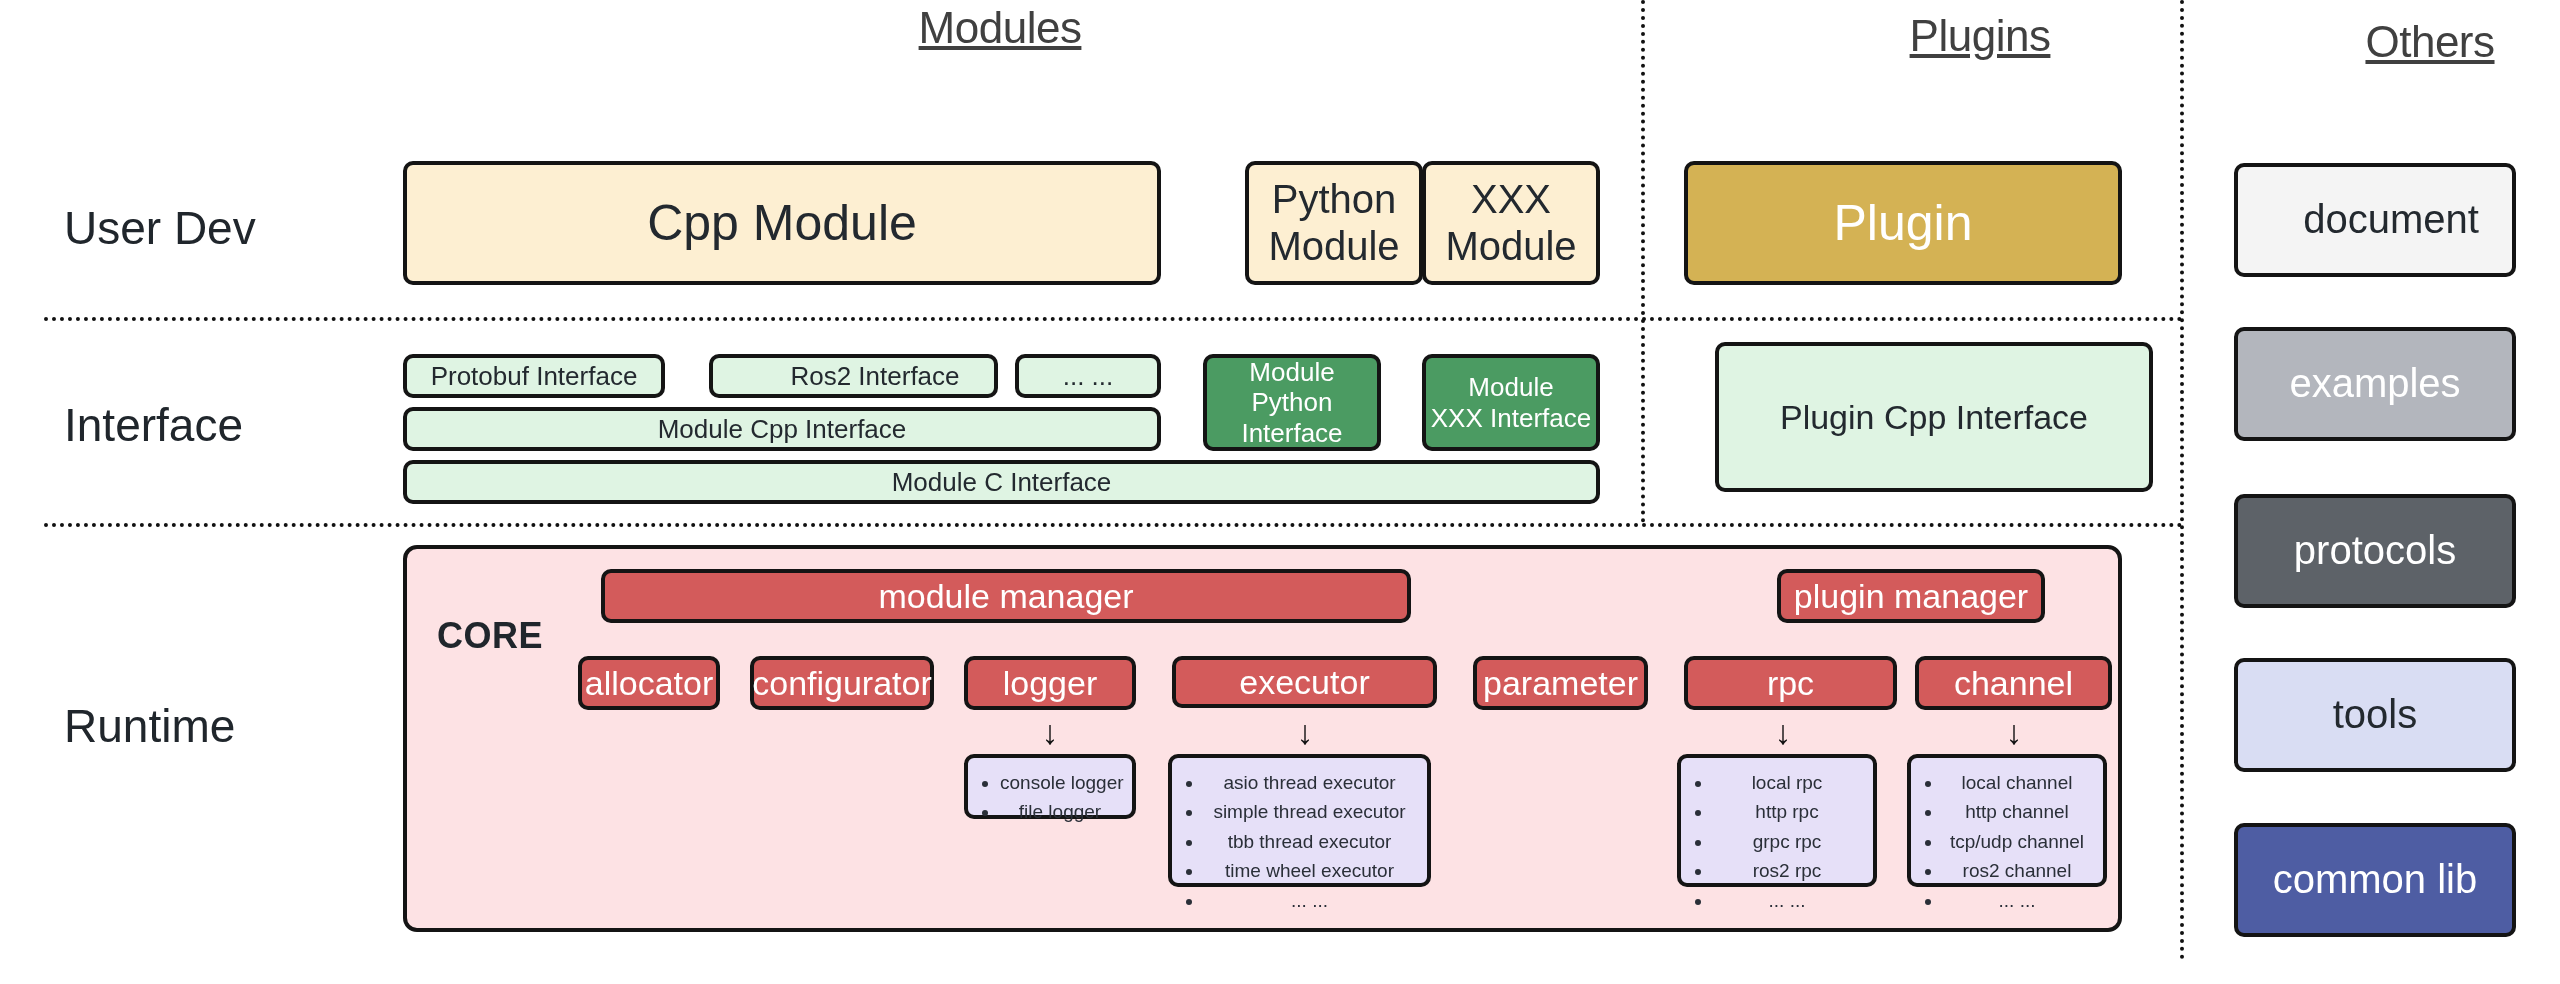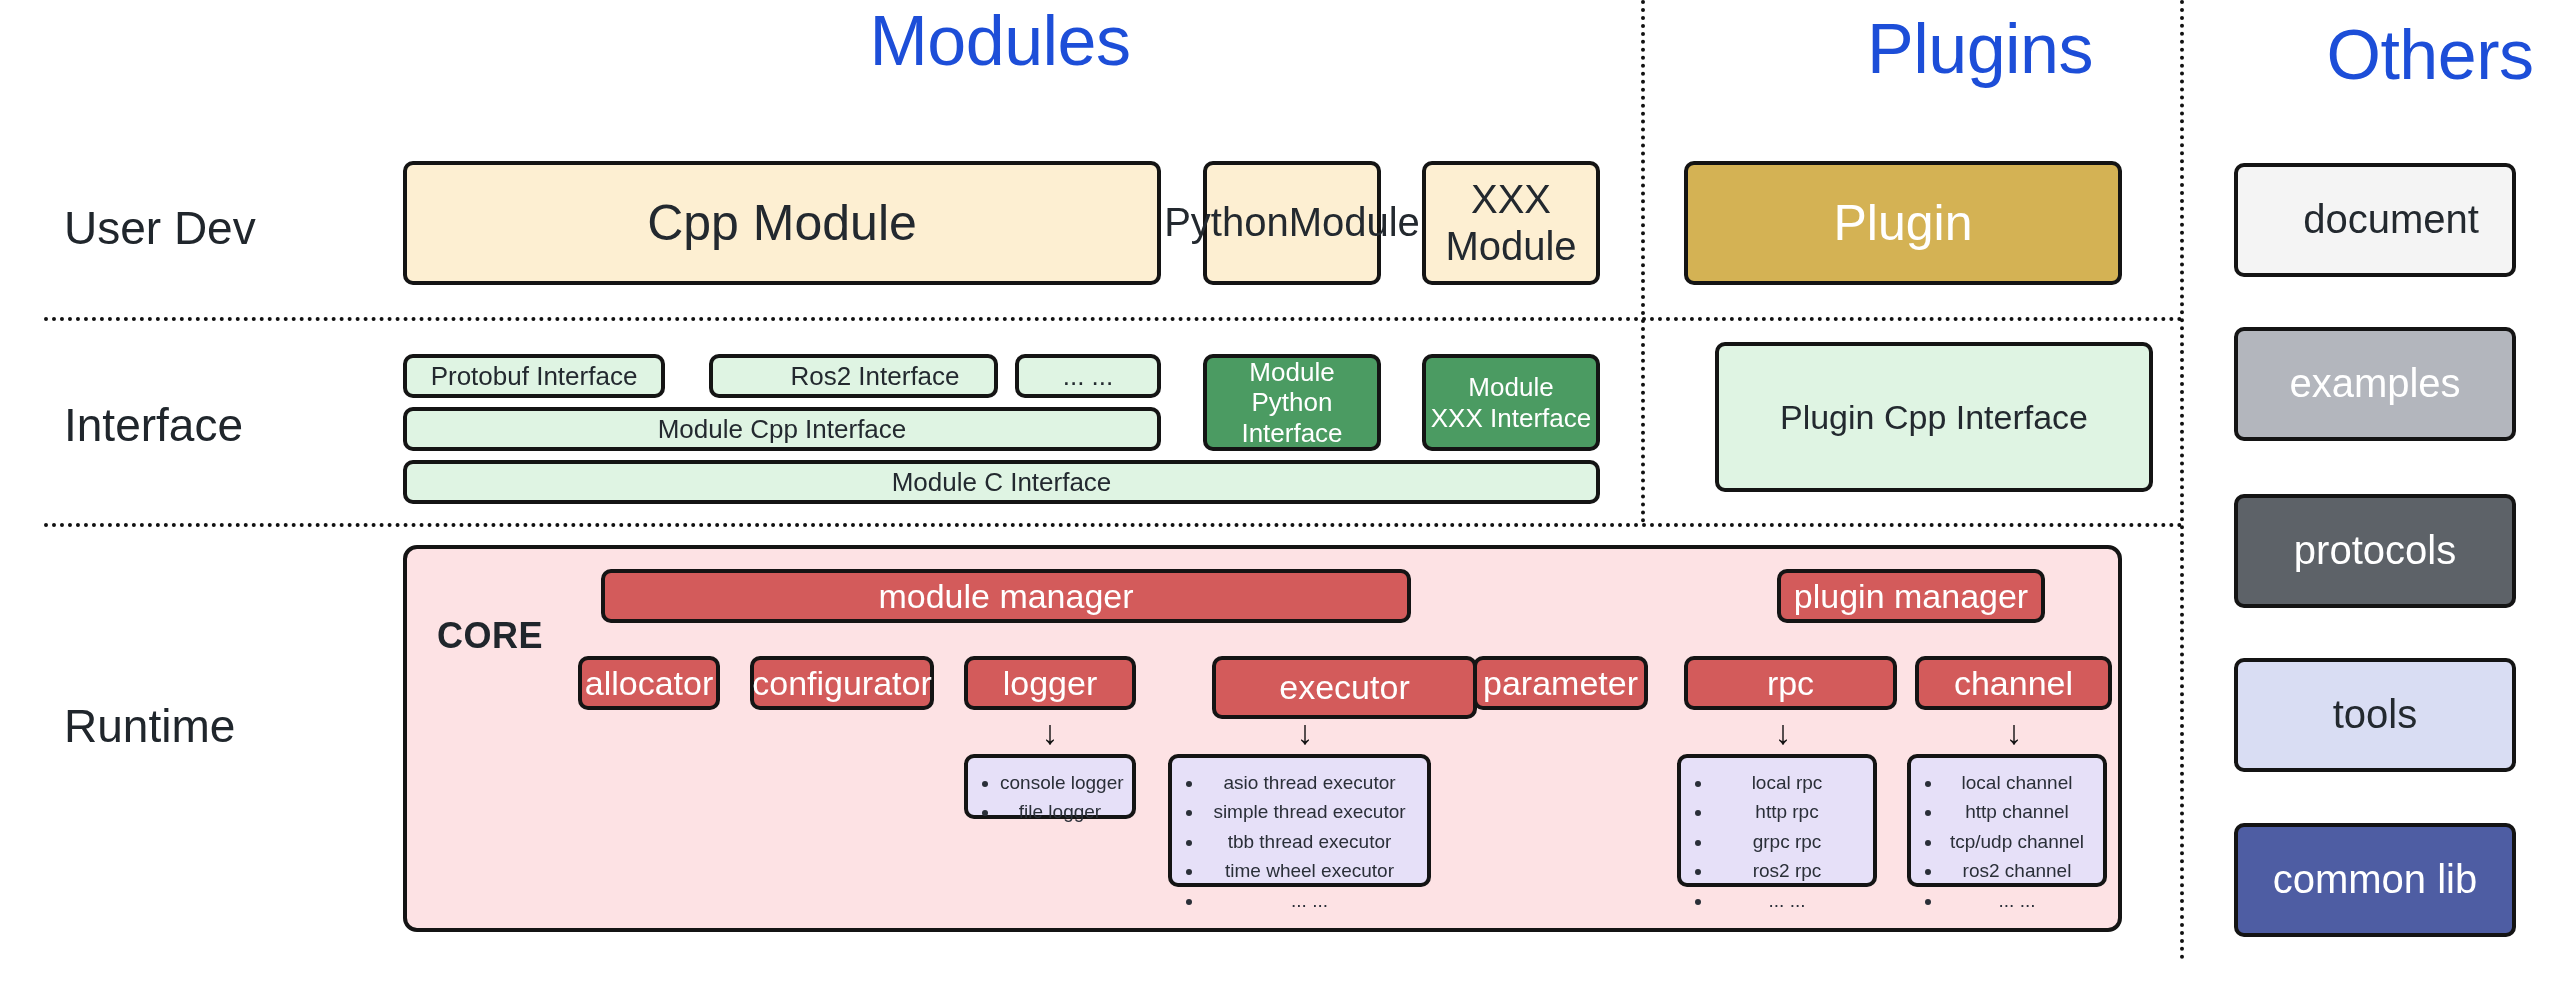--- a/index.html
+++ b/index.html
@@ -2,22 +2,22 @@
 <html><head>
 <meta charset="utf-8">
 <style>
   html,body{margin:0;padding:0;background:#ffffff;}
   body{width:2560px;height:984px;font-family:"Liberation Sans",sans-serif;color:#23292f;overflow:hidden;}
   #stage{position:relative;width:2560px;height:984px;}
 
   .abs{position:absolute;box-sizing:border-box;}
 
   
-  .col-title{font-size:70px;font-weight:400;letter-spacing:-0.5px;color:#1d4ed8;
-             text-align:center;line-height:1;white-space:nowrap;}
+  .col-title{font-size:44px;font-weight:400;letter-spacing:-0.5px;color:#404040;
+             text-align:center;line-height:1;white-space:nowrap;text-decoration:underline;}
 
   
   .row-label{font-size:46px;font-weight:400;color:#20262c;white-space:nowrap;line-height:1;}
 
   
   .hsep{border-top:4px dotted #111;height:0;}
   .vsep{border-left:4px dotted #111;width:0;}
 
   
   .node{border:4px solid #141414;border-radius:10px;display:flex;align-items:center;
@@ -64,21 +64,21 @@
 
   <div class="abs vsep" style="left:1641px;top:0px;height:523px;"></div>
   <div class="abs vsep" style="left:2180px;top:0px;height:960px;"></div>
 
   <div class="abs row-label" style="left:64px;top:205px;">User Dev</div>
   <div class="abs row-label" style="left:64px;top:402px;">Interface</div>
   <div class="abs row-label" style="left:64px;top:703px;">Runtime</div>
 
   <div class="abs node fill-cream t-xl" style="left:403px;top:161px;width:758px;height:124px;">Cpp Module</div>
 
-  <div class="abs node fill-cream t-lg" style="left:1203px;top:161px;width:178px;height:124px;justify-content:center;">
+  <div class="abs node fill-cream t-lg" style="left:1245px;top:161px;width:178px;height:124px;flex-direction:column;justify-content:center;">
     <span>Python</span>
     <span>Module</span>
   </div>
 
   <div class="abs node fill-cream t-lg" style="left:1422px;top:161px;width:178px;height:124px;flex-direction:column;">
     <span>XXX</span>
     <span>Module</span>
   </div>
 
   <div class="abs node fill-gold t-xl" style="left:1684px;top:161px;width:438px;height:124px;">Plugin</div>
@@ -103,21 +103,21 @@
   <div class="abs node fill-pink" style="left:403px;top:545px;width:1719px;height:387px;display:block;border-radius:14px;">
 
     <div class="abs core-label" style="left:30px;top:66px;">CORE</div>
 
     <div class="abs node fill-red t-md" style="left:194px;top:20px;width:810px;height:54px;">module manager</div>
     <div class="abs node fill-red t-md" style="left:1370px;top:20px;width:268px;height:54px;">plugin manager</div>
 
     <div class="abs node fill-red t-md" style="left:171px;top:107px;width:142px;height:54px;">allocator</div>
     <div class="abs node fill-red t-md" style="left:343px;top:107px;width:184px;height:54px;">configurator</div>
     <div class="abs node fill-red t-md" style="left:557px;top:107px;width:172px;height:54px;">logger</div>
-    <div class="abs node fill-red t-md" style="left:765px;top:107px;width:265px;height:63px;margin-left:40px;">executor</div>
+    <div class="abs node fill-red t-md" style="left:765px;top:107px;width:265px;height:52px;">executor</div>
     <div class="abs node fill-red t-md" style="left:1066px;top:107px;width:175px;height:54px;">parameter</div>
     <div class="abs node fill-red t-md" style="left:1277px;top:107px;width:213px;height:54px;border-radius:10px;">rpc</div>
     <div class="abs node fill-red t-md" style="left:1508px;top:107px;width:197px;height:54px;">channel</div>
 
     <div class="abs arrow" style="left:613px;top:166px;width:60px;">↓</div>
     <div class="abs arrow" style="left:868px;top:166px;width:60px;">↓</div>
     <div class="abs arrow" style="left:1346px;top:166px;width:60px;">↓</div>
     <div class="abs arrow" style="left:1577px;top:166px;width:60px;">↓</div>
 
     <div class="abs bullets" style="left:557px;top:205px;width:172px;height:65px;">

